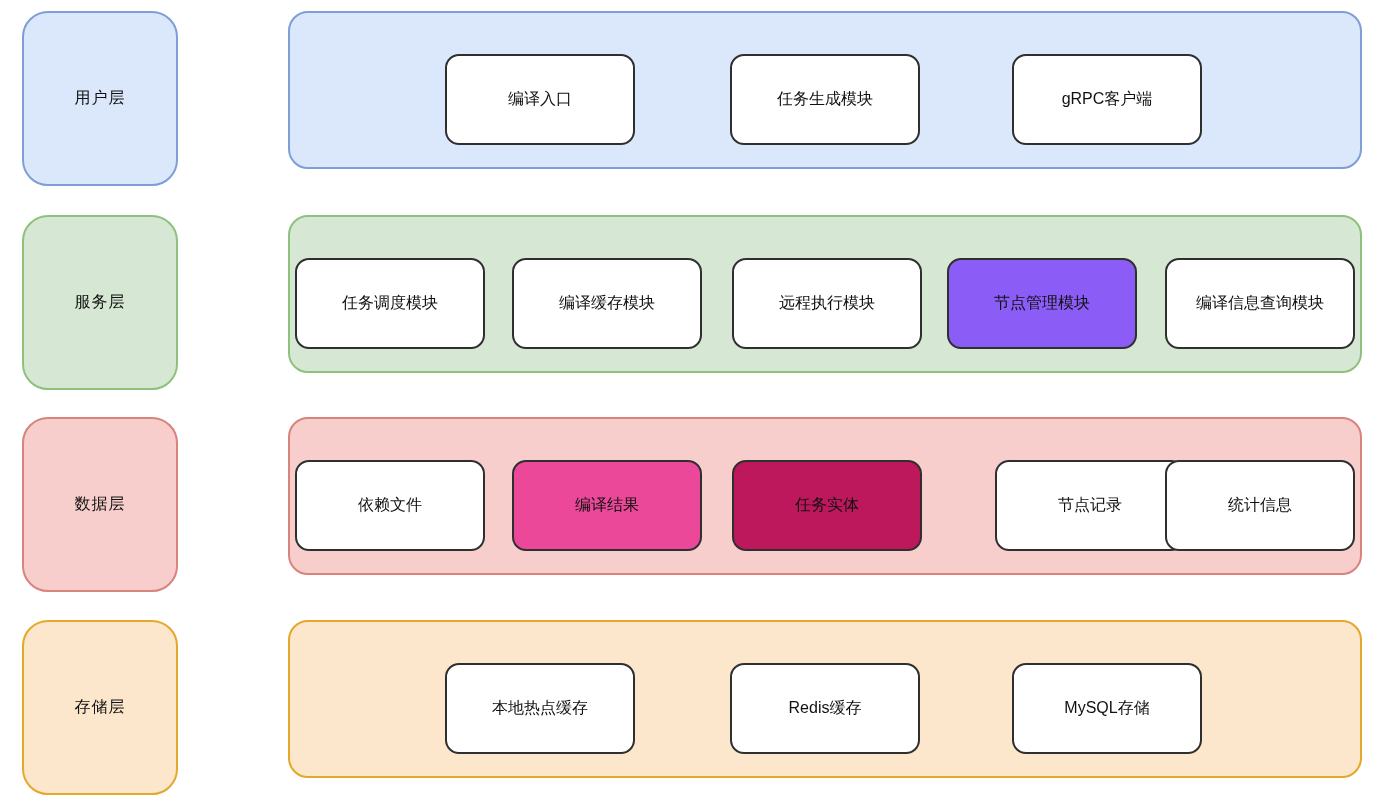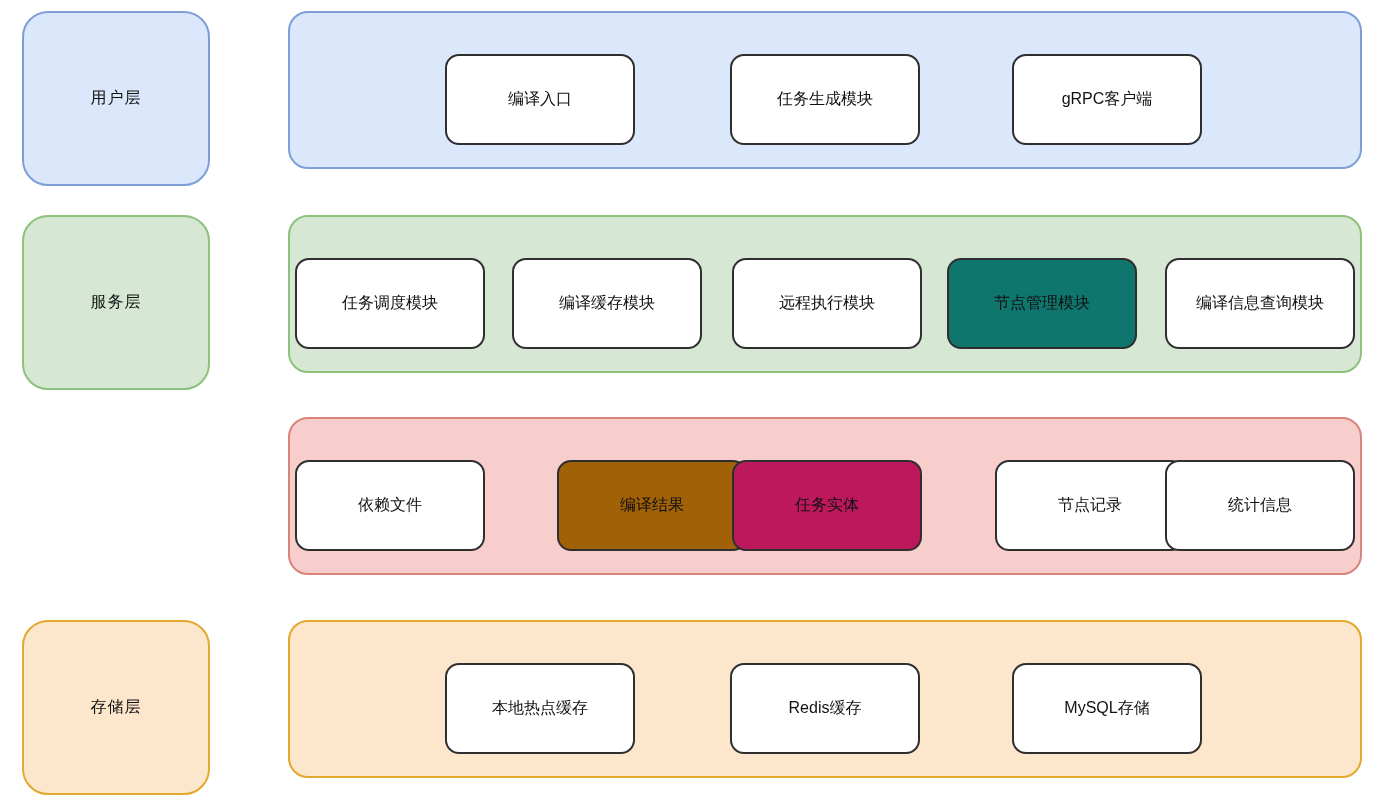--- a/index.html
+++ b/index.html
@@ -2,21 +2,21 @@
 <html><head>
 <meta charset="utf-8">
 <style>
   html,body { margin:0; padding:0; background:#ffffff; }
   .canvas {
     position:relative; width:1379px; height:809px;
     font-family:"Liberation Sans", sans-serif;
     background:#ffffff; overflow:hidden;
   }
   .label-box {
-    position:absolute; left:22px; width:188px; height:175px;
+    position:absolute; left:22px; width:156px; height:175px;
     border:2px solid; border-radius:26px; box-sizing:border-box;
     display:flex; align-items:center; justify-content:center;
     font-size:16px; color:#111111; letter-spacing:1px;
   }
   .container-box {
     position:absolute; left:288px; width:1074px; height:158px;
     border:2px solid; border-radius:20px; box-sizing:border-box;
   }
   .row0 { top:11px; }
   .row1 { top:215px; }
@@ -44,27 +44,28 @@
     <div class="wnode a0" style="background-color: rgb(255, 255, 255); border-color: rgb(47, 47, 47);">编译入口</div>
     <div class="wnode a1" style="background-color: rgb(255, 255, 255); border-color: rgb(47, 47, 47);">任务生成模块</div>
     <div class="wnode a2" style="background-color: rgb(255, 255, 255); border-color: rgb(47, 47, 47);">gRPC客户端</div>
   </div>
 
   <div class="label-box row1" style="background-color: rgb(214, 232, 212); border-color: rgb(142, 193, 124);">服务层</div>
   <div class="container-box row1" style="background-color: rgb(214, 232, 212); border-color: rgb(142, 193, 124);">
     <div class="wnode b0" style="background-color: rgb(255, 255, 255); border-color: rgb(47, 47, 47);">任务调度模块</div>
     <div class="wnode b1" style="background-color: rgb(255, 255, 255); border-color: rgb(47, 47, 47);">编译缓存模块</div>
     <div class="wnode b2" style="background-color: rgb(255, 255, 255); border-color: rgb(47, 47, 47);">远程执行模块</div>
-    <div class="wnode b3" style="background-color: #0f766e; border-color: rgb(47, 47, 47);">节点管理模块</div>
+    <div class="wnode b3" style="background-color: #8b5cf6; border-color: rgb(47, 47, 47);">节点管理模块</div>
     <div class="wnode b4" style="background-color: rgb(255, 255, 255); border-color: rgb(47, 47, 47);">编译信息查询模块</div>
   </div>
 
+  <div class="label-box row2" style="background-color: rgb(247, 206, 204); border-color: rgb(216, 131, 124);">数据层</div>
   <div class="container-box row2" style="background-color: rgb(247, 206, 204); border-color: rgb(216, 131, 124);">
     <div class="wnode b0" style="background-color: rgb(255, 255, 255); border-color: rgb(47, 47, 47); text-align: center;">依赖文件</div>
-    <div class="wnode b1" style="background-color: #a16207; border-color: rgb(47, 47, 47); margin-left: 45px;">编译结果</div>
+    <div class="wnode b1" style="background-color: #ec4899; border-color: rgb(47, 47, 47);">编译结果</div>
     <div class="wnode b2" style="background-color: #be185d; border-color: rgb(47, 47, 47);">任务实体</div>
     <div class="wnode b3" style="background-color: rgb(255, 255, 255); border-color: rgb(47, 47, 47); margin-left: 48px;">节点记录</div>
     <div class="wnode b4" style="background-color: rgb(255, 255, 255); border-color: rgb(47, 47, 47);">统计信息</div>
   </div>
 
   <div class="label-box row3" style="background-color: rgb(252, 230, 204); border-color: rgb(227, 168, 44);">存储层</div>
   <div class="container-box row3" style="background-color: rgb(252, 230, 204); border-color: rgb(227, 168, 44);">
     <div class="wnode a0" style="background-color: rgb(255, 255, 255); border-color: rgb(47, 47, 47);">本地热点缓存</div>
     <div class="wnode a1" style="background-color: rgb(255, 255, 255); border-color: rgb(47, 47, 47);">Redis缓存</div>
     <div class="wnode a2" style="background-color: rgb(255, 255, 255); border-color: rgb(47, 47, 47);">MySQL存储</div>

